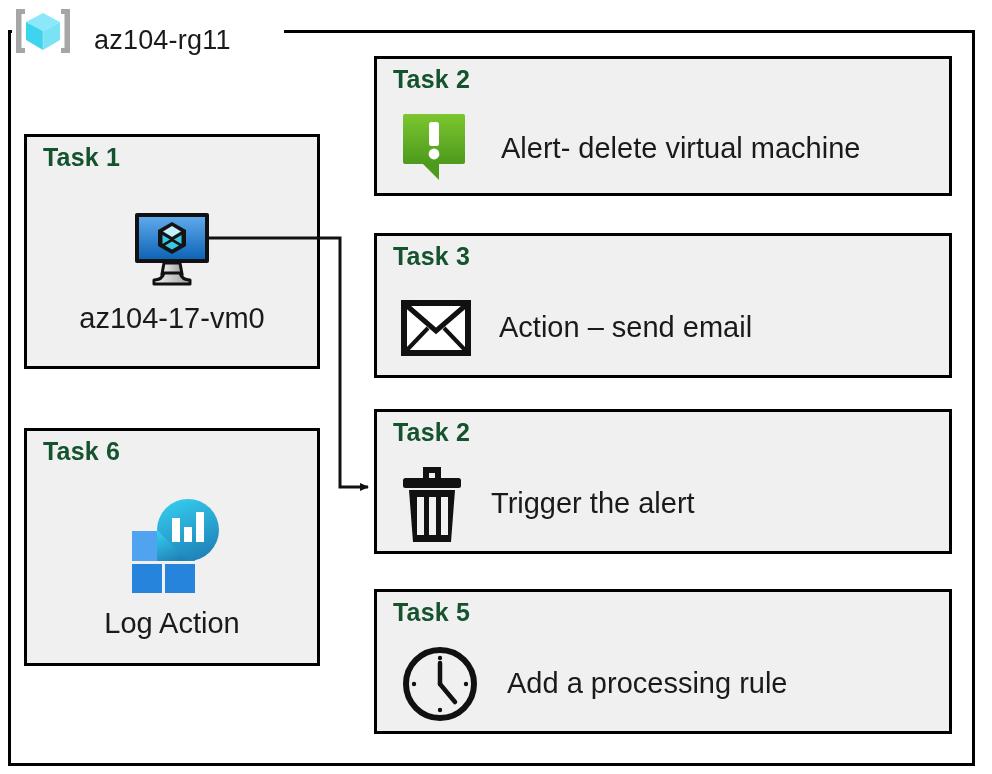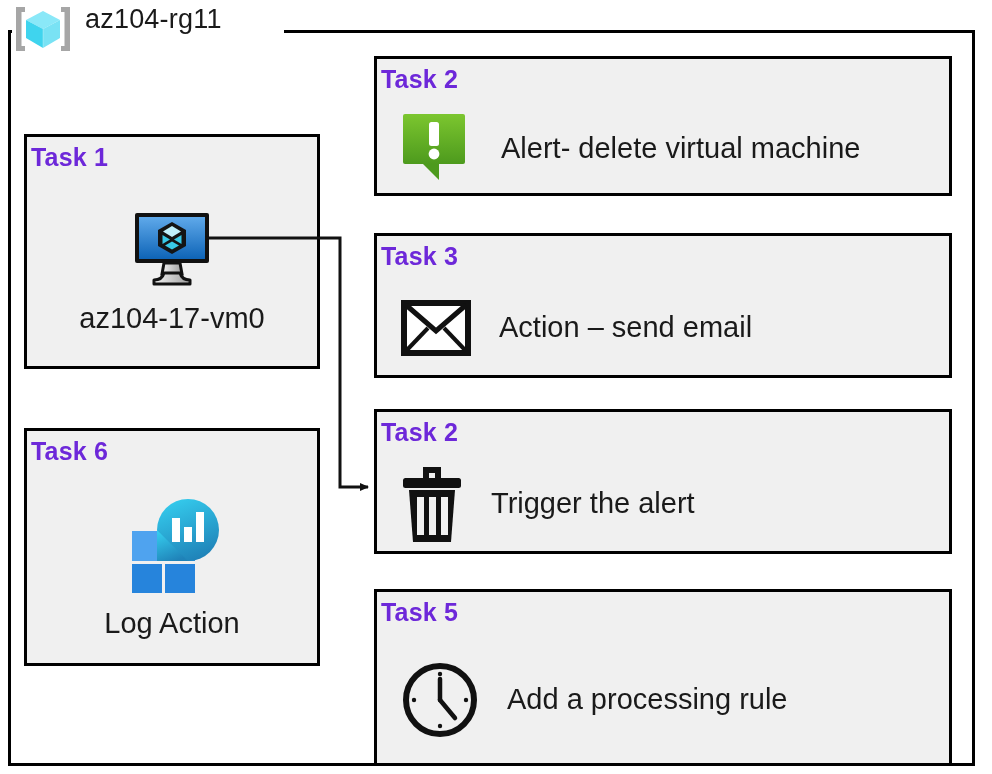--- a/index.html
+++ b/index.html
@@ -37,22 +37,22 @@
     background: #ffffff;
     z-index: 3;
   }
 
   #rg-header {
     position: absolute;
     left: 12px;
     top: 4px;
     height: 52px;
     display: flex;
-    align-items: flex-start;
-    gap: 11px;
+    align-items: flex-end;
+    gap: 20px;
     z-index: 4;
   }
 
   #rg-icon {
     width: 62px;
     height: 50px;
     position: relative;
     flex: 0 0 auto;
   }
   #rg-name {
@@ -65,25 +65,25 @@
   
   .task-box {
     position: absolute;
     box-sizing: border-box;
     background: #f0f0f0;
     border: 3px solid #000000;
     z-index: 1;
   }
   .task-title {
     position: absolute;
-    left: 4px;
+    left: 16px;
     top: 6px;
     font-size: 25px;
     font-weight: bold;
-    color: #6d28d9;
+    color: #14532d;
     letter-spacing: 0.2px;
   }
   .task-caption {
     font-size: 29px;
     color: #1a1a1a;
     white-space: nowrap;
   }
 
   
   .left-box .body {
@@ -111,21 +111,21 @@
     align-items: center;
     gap: 28px;
   }
 
   
   #task1 { left: 24px;  top: 134px; width: 296px; height: 235px; }
   #task6 { left: 24px;  top: 428px; width: 296px; height: 238px; }
   #task2 { left: 374px; top: 56px;  width: 578px; height: 140px; }
   #task3 { left: 374px; top: 233px; width: 578px; height: 145px; }
   #task4 { left: 374px; top: 409px; width: 578px; height: 145px; }
-  #task5 { left: 374px; top: 589px; width: 578px; height: 177px; }
+  #task5 { left: 374px; top: 589px; width: 578px; height: 145px; }
 
   
   #connector {
     position: absolute;
     left: 0; top: 0;
     width: 992px; height: 774px;
     pointer-events: none;
     z-index: 2;
   }
 

